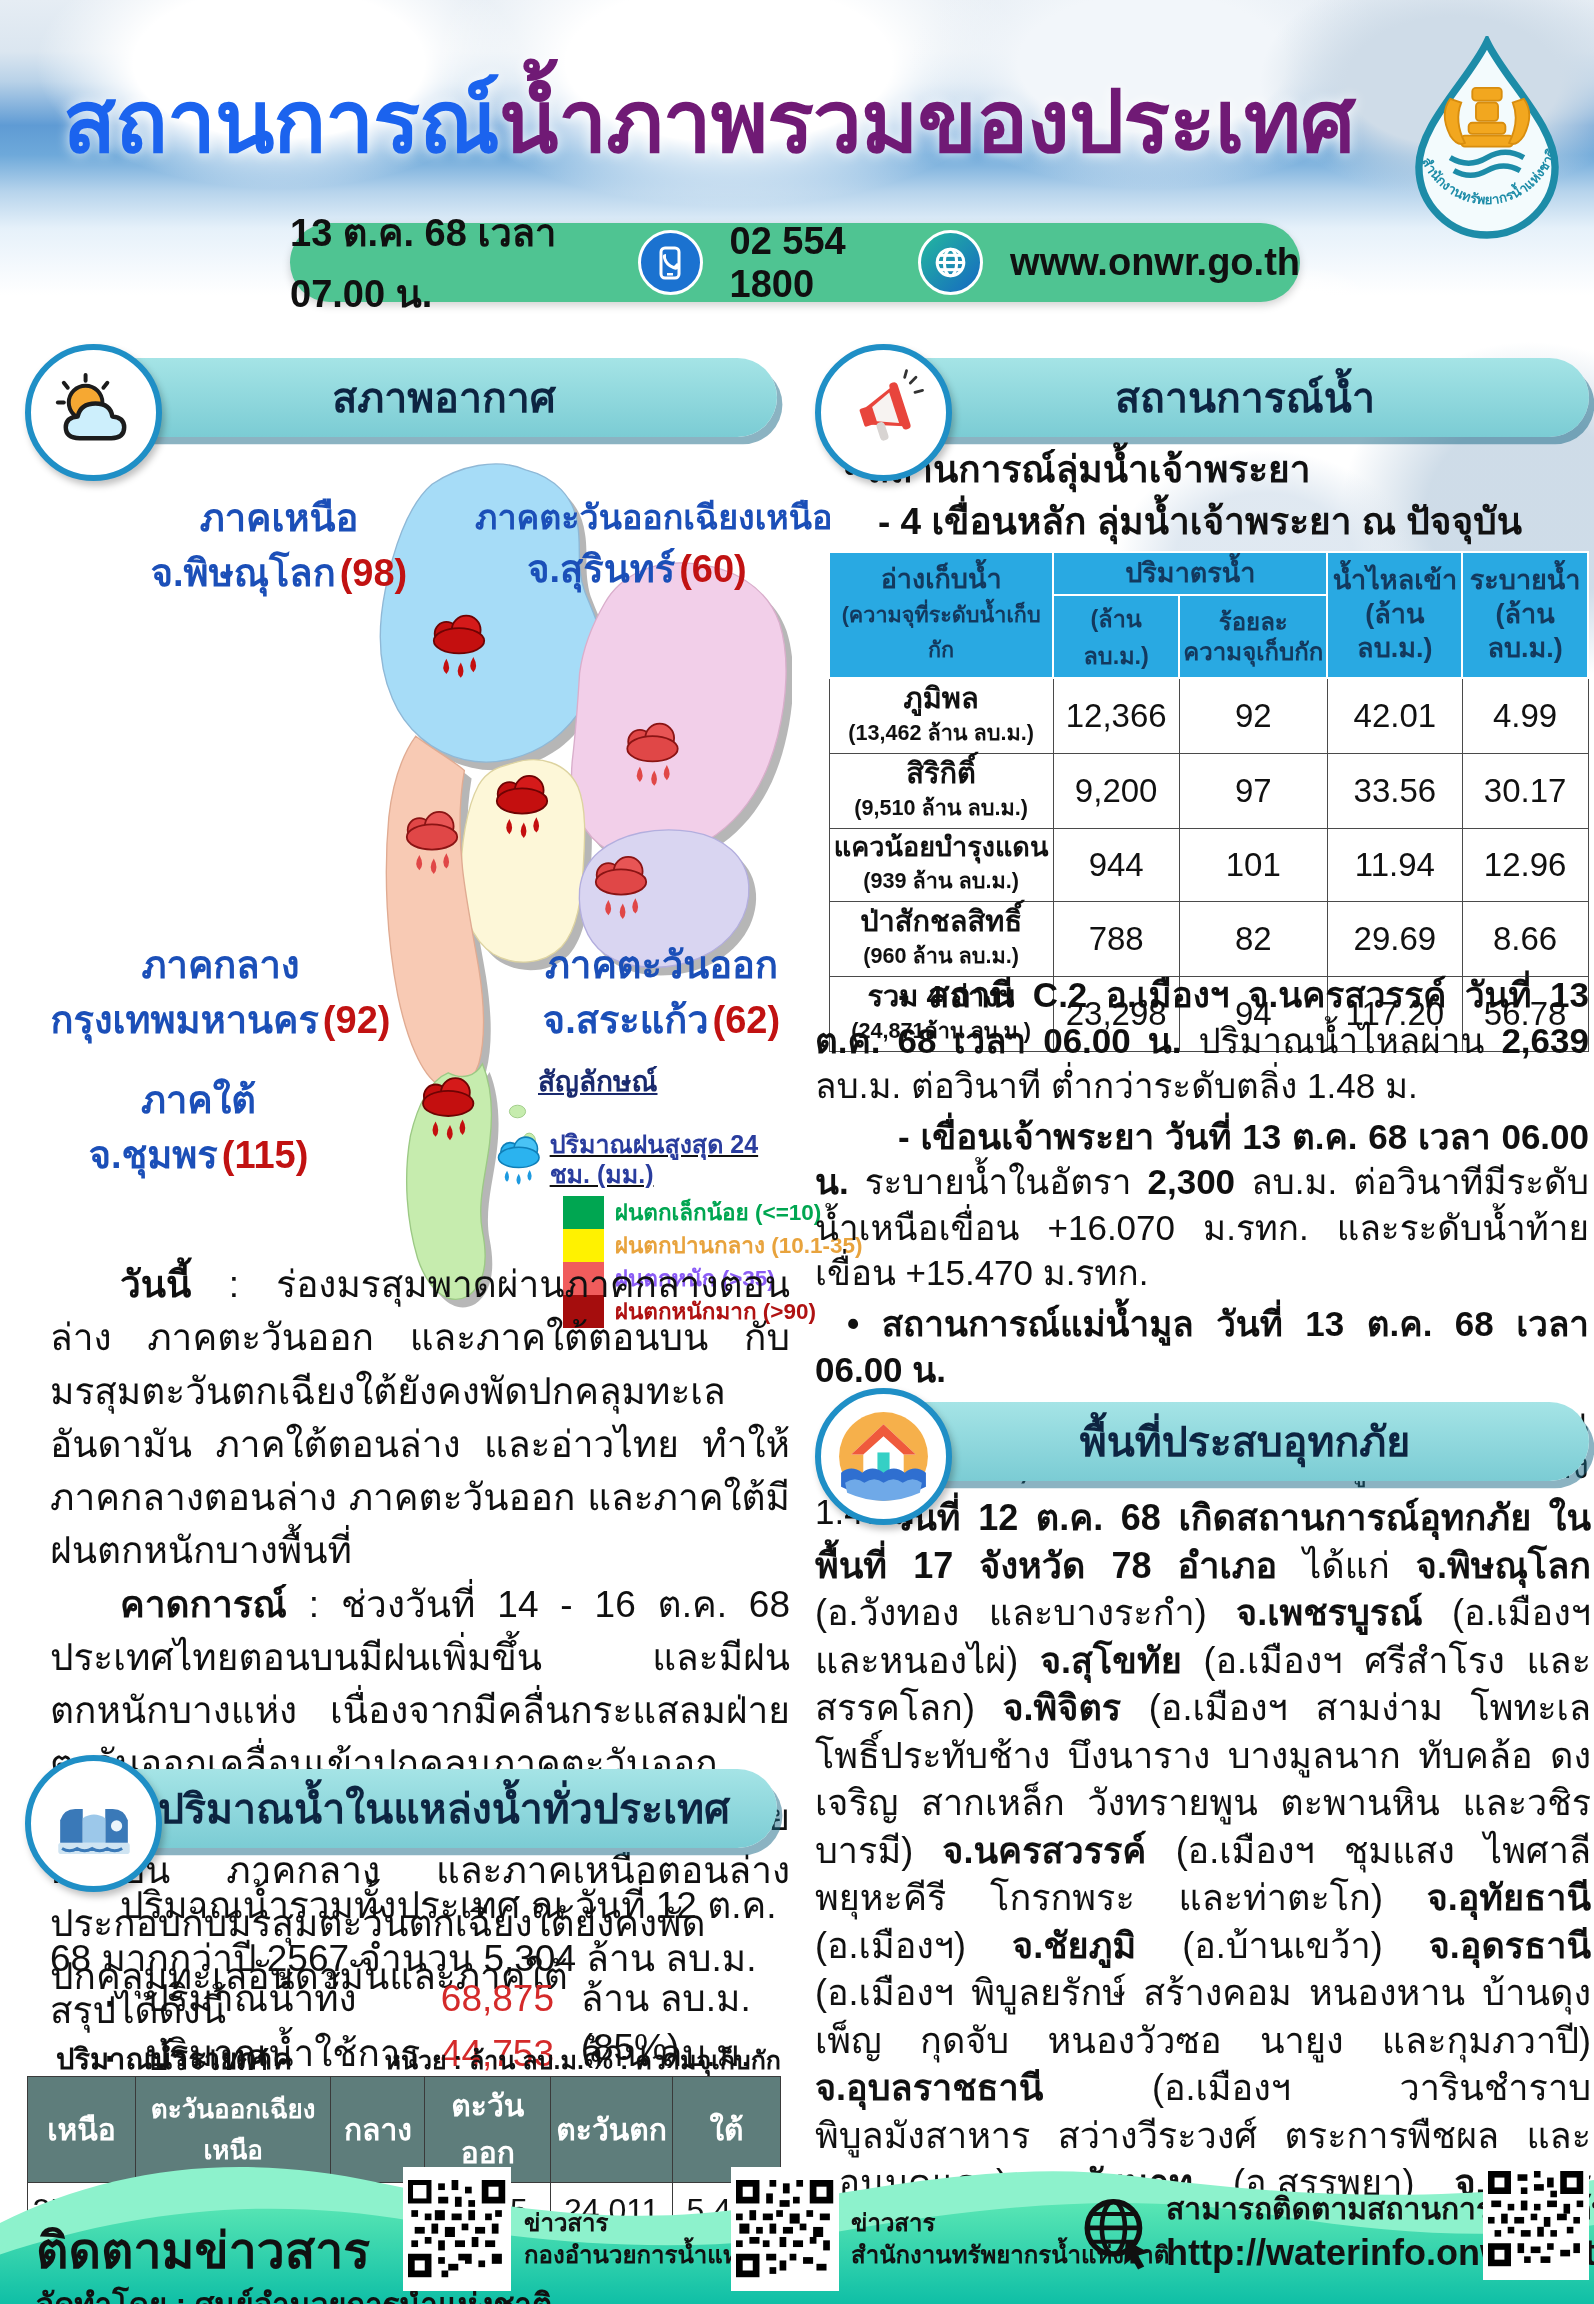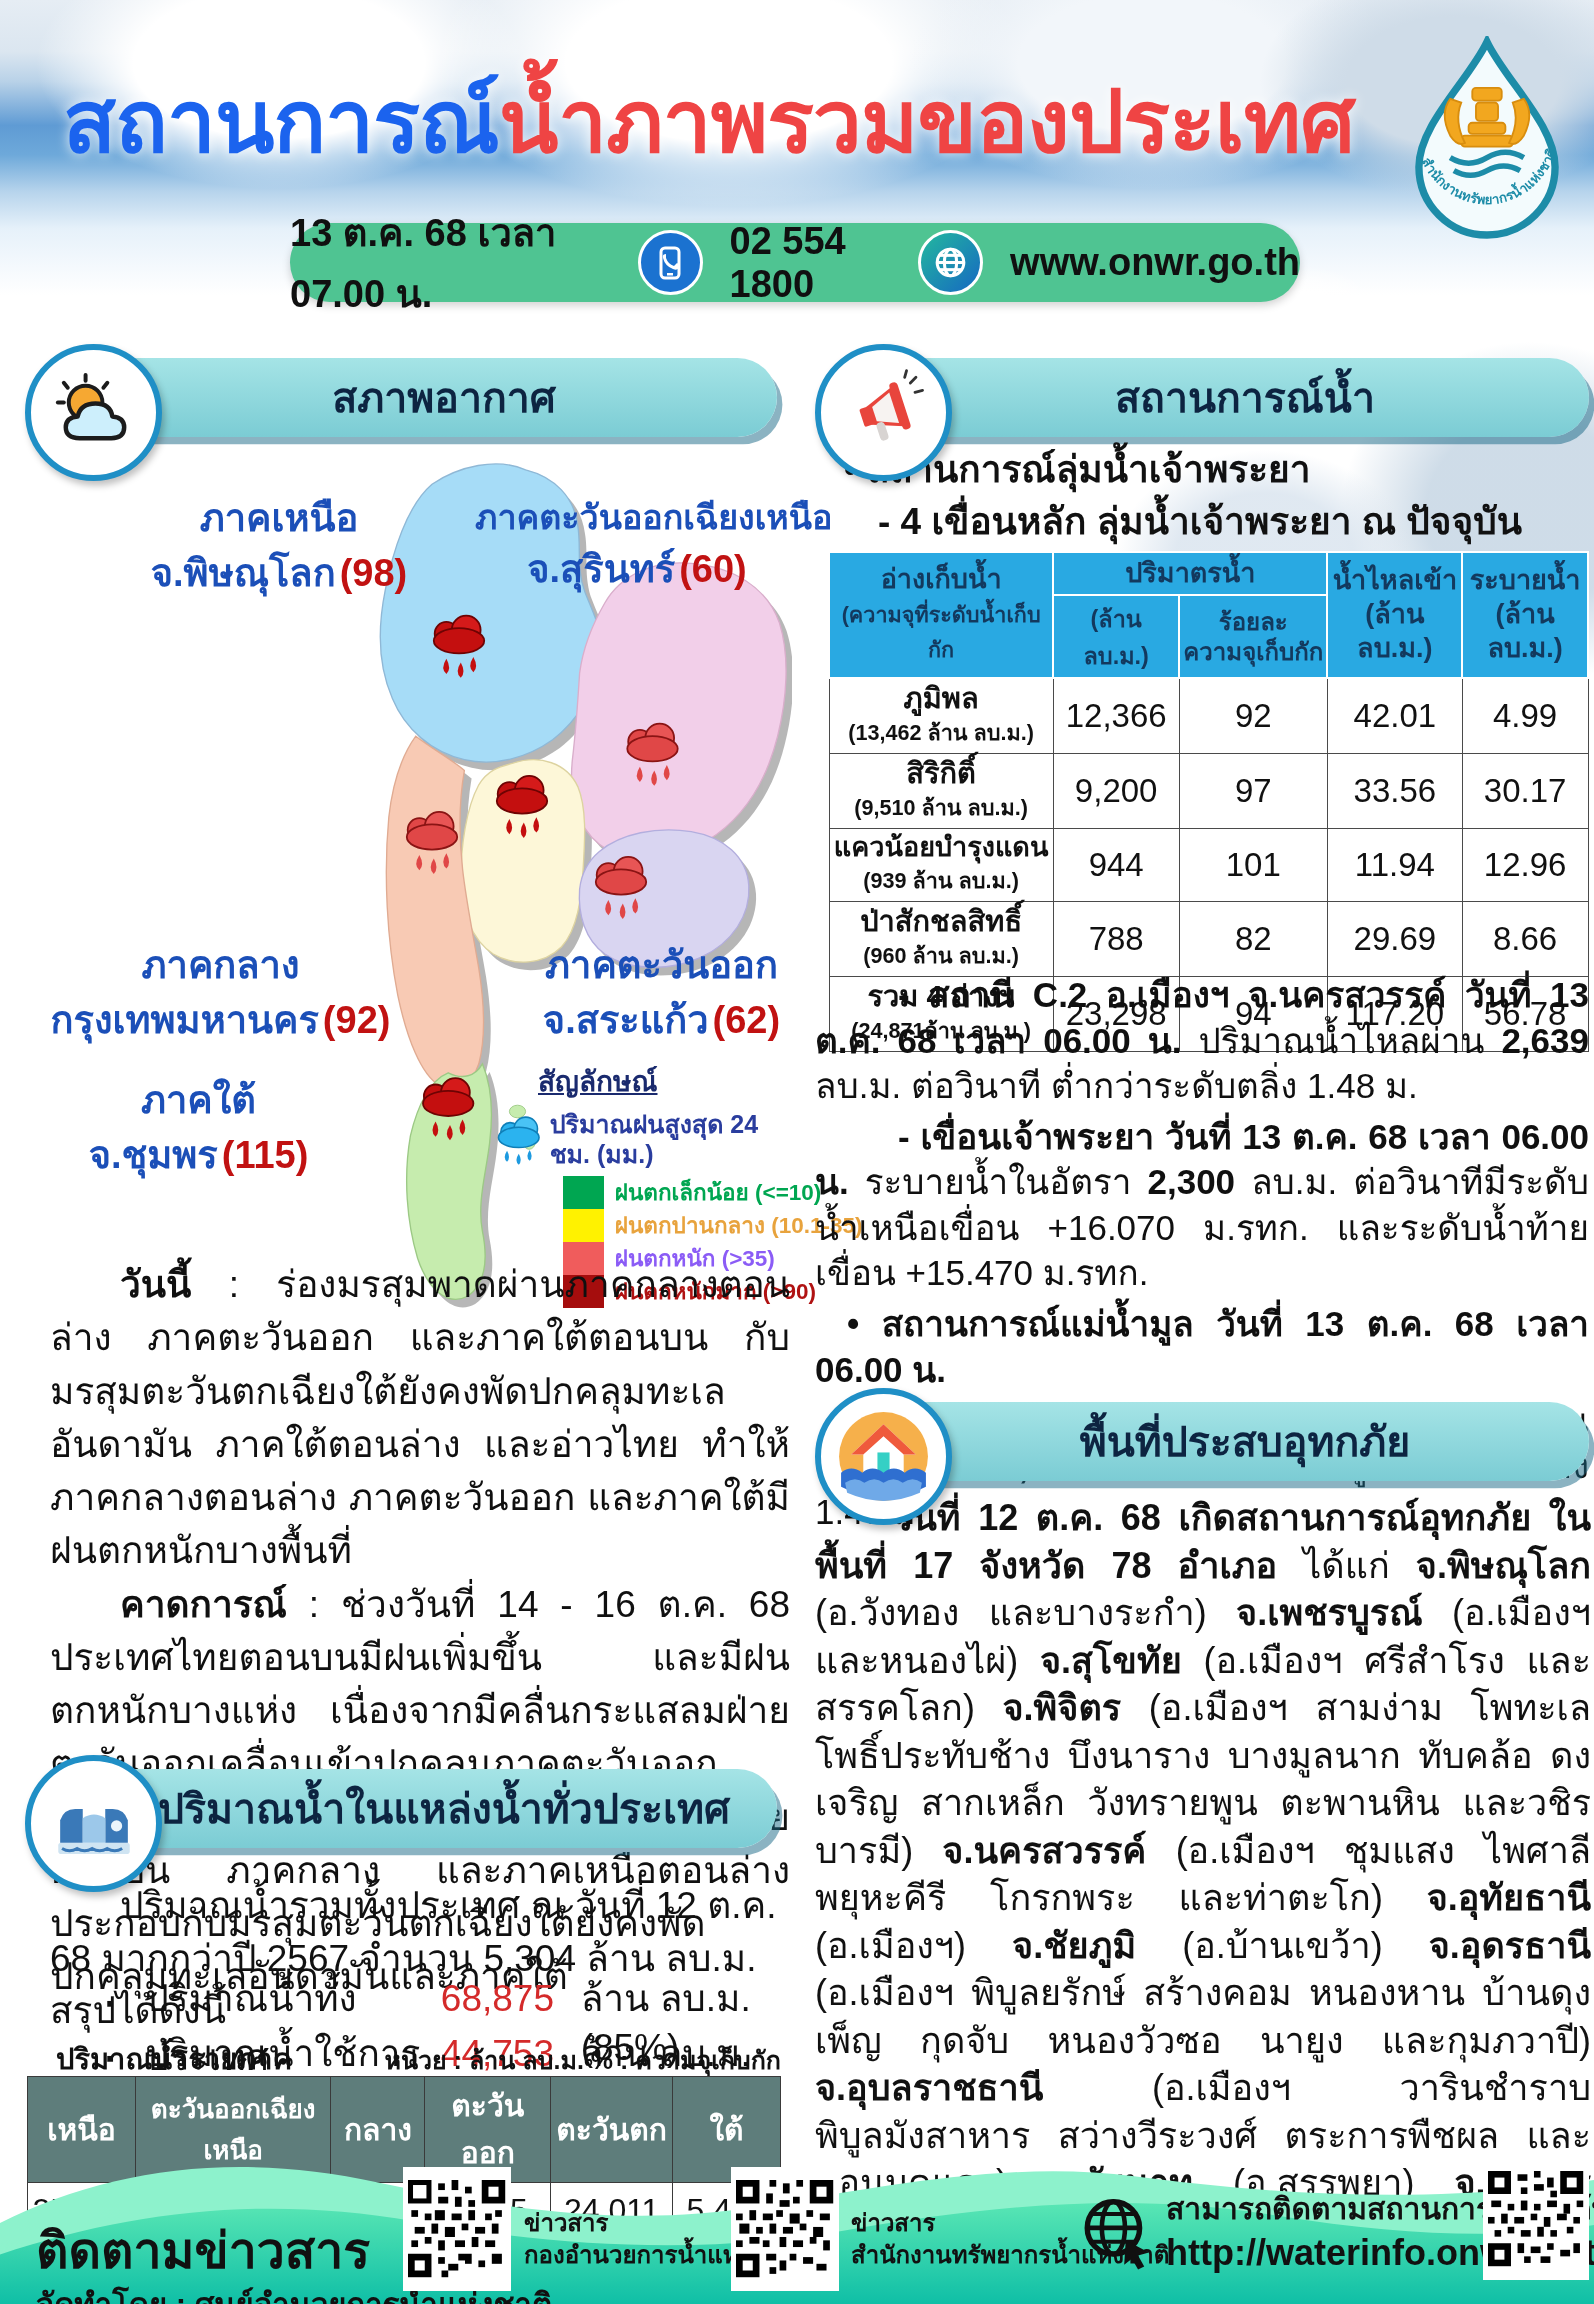--- a/index.html
+++ b/index.html
@@ -14,21 +14,21 @@
       #e6edf4 0%, #dbe6f0 7%, #b9d2e8 11%, #5f9bd4 17%, #6ea9da 21%,
       #b7d4ec 26%, #e6f1fa 31%, #ffffff 40%);
   }
   .cloud{position:absolute; border-radius:50%; pointer-events:none;}
   
   .main-title{
     position:absolute; left:63px; top:52px; white-space:nowrap;
     font-size:87px; font-weight:bold; letter-spacing:-0.9px;
     text-shadow:0 0 12.6px rgba(255,255,255,.9);
   }
-  .t-blue{color:#1b63ee;} .t-black{color:#ef4444;}
+  .t-blue{color:#1b63ee;} .t-black{color:#701a75;}
   .logo{position:absolute; right:16px; top:36px; width:184px; height:203px;}
   
   .date-pill{
     position:absolute; left:290px; top:223px; width:1010px; height:79px;
     background:#4fc492; border-radius:43px;
     display:flex; align-items:center; justify-content:center; gap:27px;
     font-size:38px; font-weight:bold; color:#101010;
     box-shadow:0 3.6px 9px rgba(0,0,0,.18);
   }
   .round-ic{width:59px;height:59px;border-radius:50%;border:3.6px solid #fff;
@@ -54,21 +54,21 @@
   
   .map{position:absolute; left:162px; top:450px; width:630px; height:864px;}
   .map-label{position:absolute; text-align:center; font-weight:bold; line-height:1.45; white-space:nowrap;}
   .map-label .rg{color:#1b4fb8; font-size:38px; display:block;}
   .map-label .st{color:#1b4fb8; font-size:38px;}
   .map-label .vl{color:#c11212; font-size:38px;}
   .map-label.small .rg{font-size:34px;}
   
   .legend{position:absolute; left:493px; top:1059px; width:306px;}
   .legend .lg-title{font-size:28px; font-weight:bold; color:#1a2a6e; text-decoration:underline; margin-left:45px;}
-  .legend .lg-head{display:flex; align-items:center; gap:2px; margin-top:1px;}
+  .legend .lg-head{display:flex; align-items:center; gap:2px; margin-top:21px;text-decoration:underline;}
   .legend .lg-sub{font-size:25px; font-weight:bold; color:#2a3d9e; line-height:1.2;}
   .lg-items{margin-left:70px; margin-top:1.8px;}
   .lg-row{display:flex; align-items:center; gap:10.8px; height:33px;}
   .lg-box{width:41px; height:33px; flex:0 0 auto;}
   .lg-lab{font-size:22.5px; font-weight:bold; white-space:nowrap;}
   
   .para{position:absolute; font-size:37px; line-height:1.44; color:#101010; text-align:justify;}
   .para p{margin:0; text-indent:70px;}
   .rpara{position:absolute; font-size:35px; line-height:1.3; color:#101010; text-align:justify;}
   .rpara p{margin:0 0 5.4px 0; text-indent:83px;}

